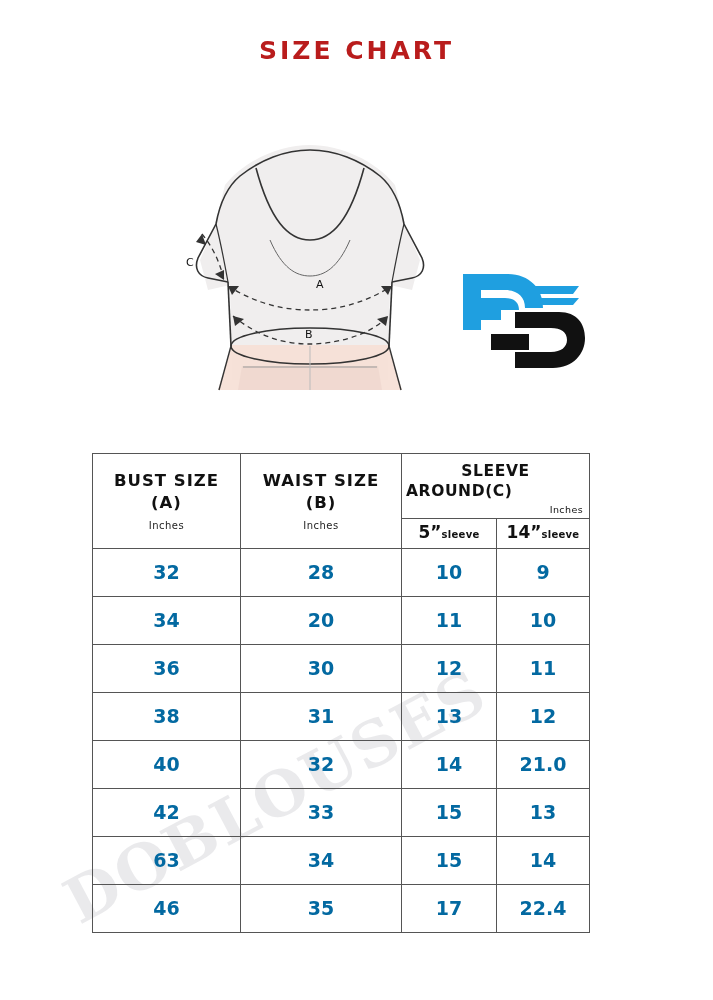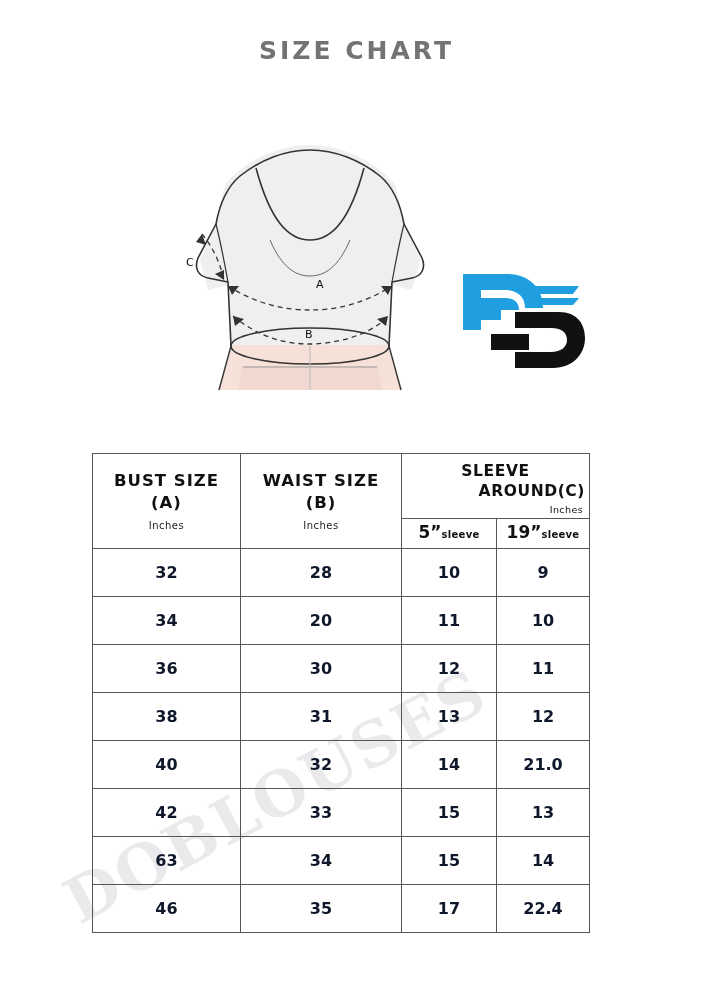--- a/index.html
+++ b/index.html
@@ -20,21 +20,21 @@
   .title {
     position: absolute;
     top: 36px;
     left: 0;
     width: 713px;
     text-align: center;
     font-family: "DejaVu Sans", sans-serif;
     font-size: 25px;
     font-weight: bold;
     letter-spacing: 3px;
-    color: #737373;
+    color: #b91c1c;
   }
 
   
   .illustration {
     position: absolute;
     top: 90px;
     left: 120px;
     width: 380px;
     height: 320px;
   }
@@ -110,21 +110,21 @@
     font-size: 15.5px;
     font-weight: bold;
     letter-spacing: 0.6px;
     line-height: 1.25;
     padding: 8px 4px 2px 4px !important;
     text-align: left;
     position: relative;
   }
   .sleeve-title .line2 {
     display: block;
-    text-align: right;
+    text-align: left;
     margin-top: 1px;
   }
   .sleeve-title .inches {
     display: block;
     text-align: right;
     font-size: 9.5px;
     font-weight: normal;
     letter-spacing: 0.4px;
     margin-top: 2px;
     padding-right: 2px;
@@ -134,24 +134,24 @@
     font-weight: bold;
     padding: 3px 2px 6px 2px !important;
     white-space: nowrap;
   }
   .sleeve-sub .small {
     font-size: 10px;
     font-weight: bold;
     letter-spacing: 0.3px;
   }
   td.data {
-    font-size: 16px;
+    font-size: 19px;
     font-weight: bold;
     height: 47px;
-    color: #0f172a;
+    color: #0369a1;
   }
 </style>
 </head>
 <body>
 
 <div class="title">SIZE CHART</div>
 
 <div class="illustration">
   <svg width="380" height="320" viewBox="0 0 380 320" xmlns="http://www.w3.org/2000/svg">
 
@@ -241,21 +241,21 @@
           <span>SLEEVE</span>
           <span class="line2"><span>AROUND</span><span>(C)</span></span>
           <span class="inches">Inches</span>
         </th>
       </tr>
       <tr>
         <th class="sleeve-sub">
           <span>5”</span><span class="small">sleeve</span>
         </th>
         <th class="sleeve-sub">
-          <span>19”</span><span class="small">sleeve</span>
+          <span>14”</span><span class="small">sleeve</span>
         </th>
       </tr>
     </thead>
     <tbody>
       <tr>
         <td class="data">32</td>
         <td class="data">28</td>
         <td class="data">10</td>
         <td class="data">9</td>
       </tr>

